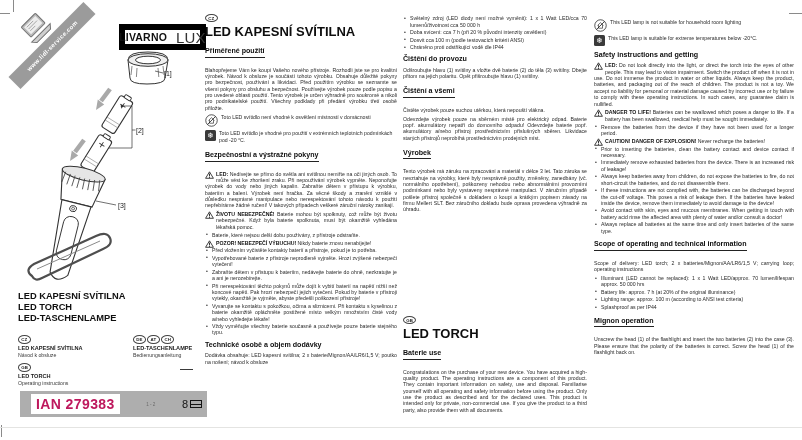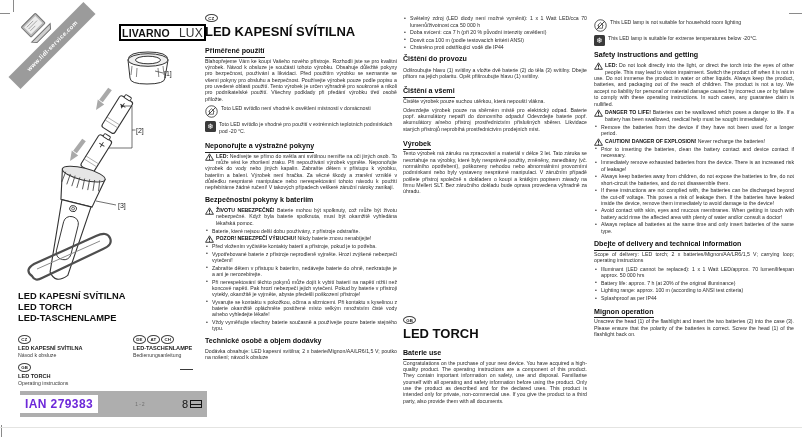--- a/index.html
+++ b/index.html
@@ -9,55 +9,55 @@
   .sheet{position:absolute;inset:0;background:#ffffff}
   
   .mark{position:absolute;background:#8a8a8a}
   .mark.dark{background:#3a3a3a}
   
   .banner{position:absolute;left:-1px;top:37px;width:106px;height:17px;background:#9b9b9b;
           transform:rotate(-45deg);display:flex;align-items:center;justify-content:center}
   .banner-text{color:#fff;font-size:6px;font-weight:bold;letter-spacing:.4px}
   .laptop{position:absolute;left:21px;top:15px;transform:rotate(-45deg)}
   
-  .logo-box{position:absolute;left:119px;top:24px;width:87px;height:17px;border:2px solid #000000;
+  .logo-box{position:absolute;left:119px;top:24px;width:87px;height:26px;border:6px solid #000000;
             background:#fff;display:flex;align-items:center;justify-content:center;gap:9px}
   .logo-bold{font-size:10.5px;font-weight:bold;color:#111;letter-spacing:.2px}
-  .logo-light{font-size:12px;font-weight:normal;color:#333;letter-spacing:.2px}
+  .logo-light{font-size:15px;font-weight:normal;color:#333;letter-spacing:.2px}
   
   .illus{position:absolute;left:8px;top:44px}
   .illus text{font-size:7px;fill:#222;font-family:"Liberation Sans",sans-serif}
   
   .prod-titles{position:absolute;left:18px;top:291px;font-size:9.3px;font-weight:bold;line-height:1.18;color:#101010}
   .lang{position:absolute;font-size:5.2px;line-height:1.25;color:#222}
   .lang .codes{margin-bottom:1.5px}
   .lang .t{font-weight:bold;font-size:5.6px}
   .lang .s{font-size:5.2px;color:#3a3a3a}
   .lang-cz{left:18px;top:335px}
   .lang-de{left:133px;top:335px}
   .lang-gb{left:18px;top:363px}
   .oval{display:inline-block;border:.8px solid #444;border-radius:50%;padding:.5px 2.2px;
         font-size:4.4px;font-weight:bold;color:#222;letter-spacing:.2px;background:#fff;margin-right:1.5px}
   .ian-bar{position:absolute;left:20px;top:391px;width:187px;height:26px;background:#aeaeae;
            display:flex;align-items:center}
-  .ian-box{background:#fff;margin-left:0;padding:1.5px 5px 2px 5px;font-size:12px;font-weight:bold;
-           letter-spacing:.4px;color:#6d28d9;white-space:nowrap}
+  .ian-box{background:#fff;margin-left:11px;padding:1.5px 5px 2px 5px;font-size:14px;font-weight:bold;
+           letter-spacing:.4px;color:#be185d;white-space:nowrap}
   .page-range{flex:1;text-align:center;font-size:4.6px;color:#6b6b6b}
   .fold{display:flex;align-items:center;gap:2px;margin-right:5px;font-size:11px;color:#141414}
   .booklet{width:12px;height:8.5px;border:1.2px solid #141414;position:relative;display:inline-block}
   .booklet::after{content:"";position:absolute;left:-1px;right:-1px;top:3px;border-top:1.2px solid #141414}
   
   .col{position:absolute;font-size:5.2px;line-height:1.22;text-align:justify;color:#2b2b2b}
   .col2{left:205px;top:14px;width:192px}
   .col3{left:403px;top:14px;width:184px}
   .col3gb{left:403px;top:316px;width:184px}
   .col4{left:594px;top:16px;width:200px}
   h1{font-size:13px;font-weight:bold;color:#0e0e0e;line-height:1.05;margin:3px 0 3px;text-align:left}
   h2{font-size:7.1px;font-weight:bold;color:#0e0e0e;line-height:1.12;margin:6px 0 2.5px;text-align:left}
-  h2.u{display:inline-block;border-bottom:.9px solid #222;padding-bottom:.8px;margin-bottom:0}
+  h2.u{display:inline-block;border-bottom:.9px solid #222;padding-bottom:.8px;margin-bottom:9px}
   p.body{margin:0 0 2.5px}
   .bl{position:relative;padding-left:7px;margin:1.2px 0;text-align:justify}
   .bl::before{content:"\2022";position:absolute;left:1px;top:-0.5px}
   .wi{position:relative;padding-left:11px;margin:1.5px 0;text-align:justify}
   .wi .tri{position:absolute;left:0;top:0}
   .tri{width:9px;height:8px}
   .tri.fl{float:left;margin:0 2px 0 0}
   .notice{display:flex;gap:3px;align-items:flex-start;margin:3px 0;text-align:left}
   .nicon{flex:0 0 auto}
   .snow{display:inline-block;width:11px;height:11px;background:#3a3a3a;color:#fff;font-size:7.5px;
@@ -201,28 +201,27 @@
     <div class="notice">
       <svg class="nicon" width="13" height="13" viewBox="0 0 24 24">
           <use href="#nohouse"></use>
         </svg>
       <span>Toto LED svítidlo není vhodné k osvětlení místností v domácnosti</span>
     </div>
     <div class="notice">
       <span class="snow nicon">❄</span>
       <span>Toto LED svítidlo je vhodné pro použití v extrémních teplotních podmínkách pod -20 °C.</span>
     </div>
-    <h2 class="u">Neponořujte a výstražné pokyny</h2>
+    <h2 class="u">Bezpečnostní a výstražné pokyny</h2>
     <p class="body">
       <svg class="tri fl">
           <use href="#tri"></use>
         </svg><b>LED:</b>
       <span>Nedívejte se přímo do světla ani svítilnou nemiřte na oči jiných osob. To může vést ke zhoršení zraku. Při nepoužívání výrobek vypněte. Neponořujte výrobek do vody nebo jiných kapalin. Zabraňte dětem v přístupu k výrobku, bateriím a balení. Výrobek není hračka. Za věcné škody a zranění vzniklé v důsledku nesprávné manipulace nebo nerespektování tohoto návodu k použití nepřebíráme žádné ručení! V takových případech veškeré záruční nároky zanikají.</span>
     </p>
-    <h2>Bezpečnostní pokyny k bateriím</h2>
     <div class="wi">
       <svg class="tri">
           <use href="#tri"></use>
         </svg>
       <b>ŽIVOTU NEBEZPEČNÉ!</b> <span>Baterie mohou být spolknuty, což může být životu nebezpečné. Když byla baterie spolknuta, musí být okamžitě vyhledána lékařská pomoc.</span>
     </div>
     <div class="bl"><span>Baterie, které nejsou delší dobu používány, z přístroje odstraňte.</span></div>
     <div class="wi">
       <svg class="tri">
           <use href="#tri"></use>
@@ -290,21 +289,21 @@
           <use href="#tri"></use>
         </svg>
       <b>CAUTION! DANGER OF EXPLOSION!</b> <span>Never recharge the batteries!</span>
     </div>
     <div class="bl"><span>Prior to inserting the batteries, clean the battery contact and device contact if necessary.</span></div>
     <div class="bl"><span>Immediately remove exhausted batteries from the device. There is an increased risk of leakage!</span></div>
     <div class="bl"><span>Always keep batteries away from children, do not expose the batteries to fire, do not short-circuit the batteries, and do not disassemble them.</span></div>
     <div class="bl"><span>If these instructions are not complied with, the batteries can be discharged beyond the cut-off voltage. This poses a risk of leakage then. If the batteries have leaked inside the device, remove them immediately to avoid damage to the device!</span></div>
     <div class="bl"><span>Avoid contact with skin, eyes and mucous membranes. When getting in touch with battery acid rinse the affected area with plenty of water and/or consult a doctor!</span></div>
     <div class="bl"><span>Always replace all batteries at the same time and only insert batteries of the same type.</span></div>
-    <h2 class="u">Dbejte of delivery and technical information</h2>
+    <h2 class="u">Scope of operating and technical information</h2>
     <p class="body">Scope of delivery: LED torch; 2 x batteries/Mignon/AA/LR6/1,5 V; carrying loop; operating instructions</p>
     <div class="bl"><span>Illuminant (LED cannot be replaced): 1 x 1 Watt LED/approx. 70 lumen/lifespan approx. 50 000 hrs</span></div>
     <div class="bl"><span>Battery life: approx. 7 h (at 20% of the original illuminance)</span></div>
     <div class="bl"><span>Lighting range: approx. 100 m (according to ANSI test criteria)</span></div>
     <div class="bl"><span>Splashproof as per IP44</span></div>
     <h2 class="u">Mignon operation</h2>
     <p class="body">Unscrew the head (1) of the flashlight and insert the two batteries (2) into the case (3). Please ensure that the polarity of the batteries is correct. Screw the head (1) of the flashlight back on.</p>
   </div>
 
 </div>

